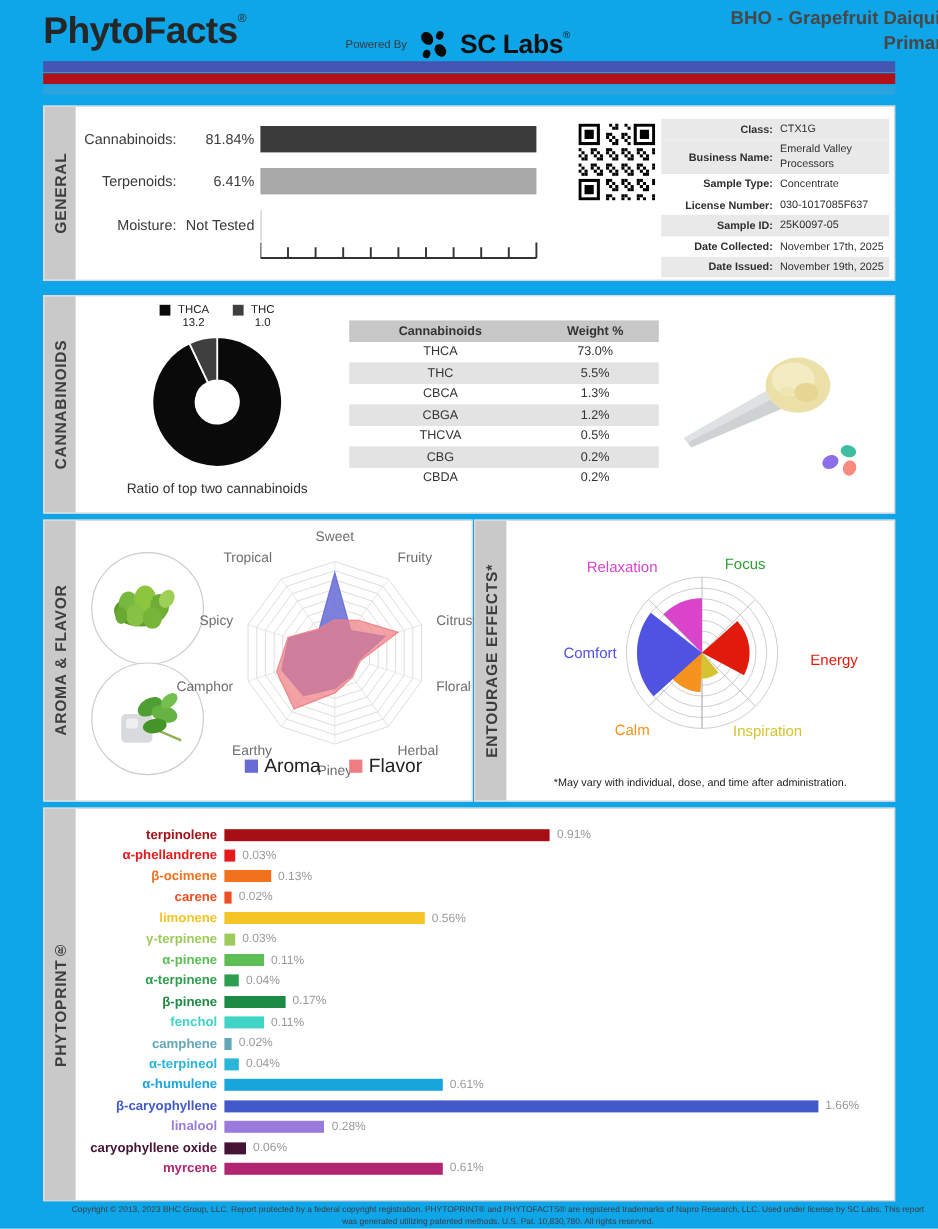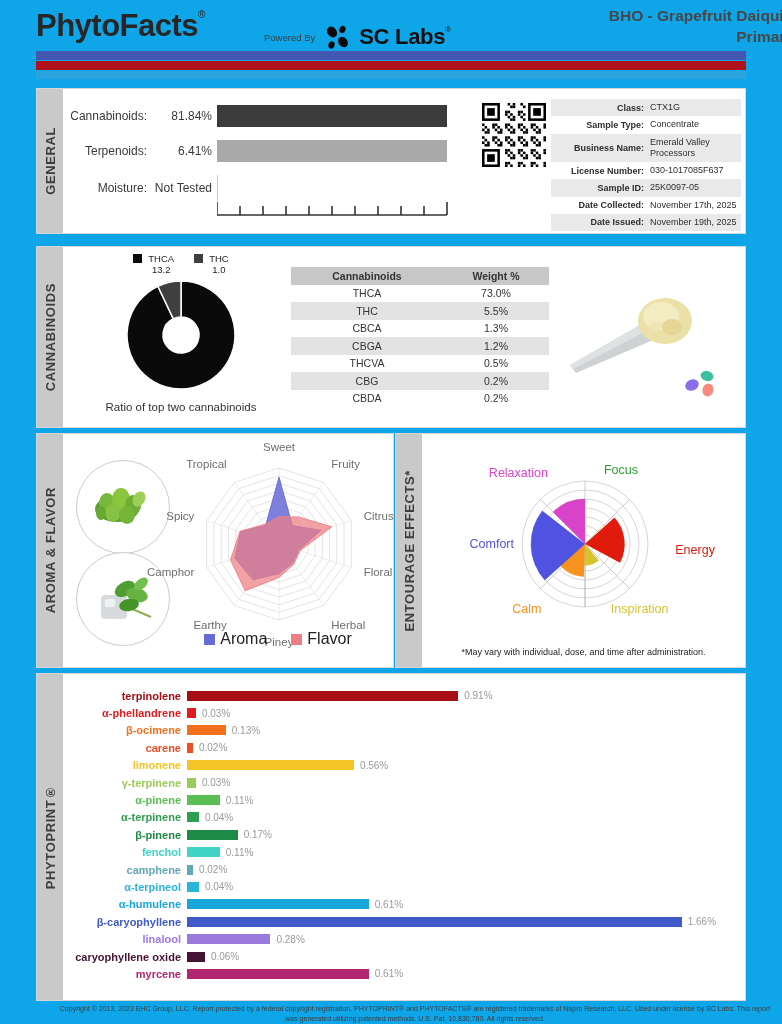--- a/index.html
+++ b/index.html
@@ -2,21 +2,21 @@
 <html><head>
 <meta charset="utf-8">
 <style>
   html,body{margin:0;padding:0;background:#fff;}
   body{font-family:"Liberation Sans",sans-serif;color:#222;}
   .page{position:relative;width:782px;height:1024px;background:#0ea5e9;overflow:hidden;padding-left:48px;}
 
   
   .brand{position:absolute;left:36px;top:8px;font-size:31px;font-weight:700;letter-spacing:-0.5px;color:#262626;}
   .brand sup{font-size:10px;vertical-align:18px;font-weight:400;}
-  .powered{position:absolute;left:264px;top:22px;display:flex;align-items:center;gap:7px;}
+  .powered{position:absolute;left:288px;top:22px;display:flex;align-items:center;gap:7px;}
   .powered .plabel{font-size:9.5px;color:#3a3a3a;}
   .sclabs{font-size:22px;font-weight:700;color:#101010;letter-spacing:-0.3px;}
   .sclabs sup{font-size:8px;vertical-align:12px;font-weight:400;}
   .rtitle{position:absolute;right:36px;top:6px;text-align:right;font-size:15.5px;font-weight:700;color:#474747;line-height:1.35;}
 
   .stripe{position:absolute;left:36px;width:710px;}
   .stripe1{top:51px;height:9px;}
   .stripe2{top:61px;height:9px;}
   .stripe3{top:71px;height:8px;}
 
@@ -294,27 +294,27 @@
             <rect x="0" y="18" width="7" height="7" fill="#000"></rect>
             <rect x="1" y="19" width="5" height="5" fill="#fff"></rect>
             <rect x="2" y="20" width="3" height="3" fill="#000"></rect>
           </svg>
       </div>
       <div class="info-table" id="info-table">
           <div class="info-row alt">
             <div class="info-label">Class:</div>
             <div class="info-value">CTX1G</div>
           </div>
+          <div class="info-row alt">
+            <div class="info-label">Business Name:</div>
+            <div class="info-value">Emerald Valley Processors</div>
+          </div>
           <div class="info-row">
             <div class="info-label">Sample Type:</div>
             <div class="info-value">Concentrate</div>
-          </div>
-          <div class="info-row alt">
-            <div class="info-label">Business Name:</div>
-            <div class="info-value">Emerald Valley Processors</div>
           </div>
           <div class="info-row">
             <div class="info-label">License Number:</div>
             <div class="info-value">030-1017085F637</div>
           </div>
           <div class="info-row alt">
             <div class="info-label">Sample ID:</div>
             <div class="info-value">25K0097-05</div>
           </div>
           <div class="info-row">

